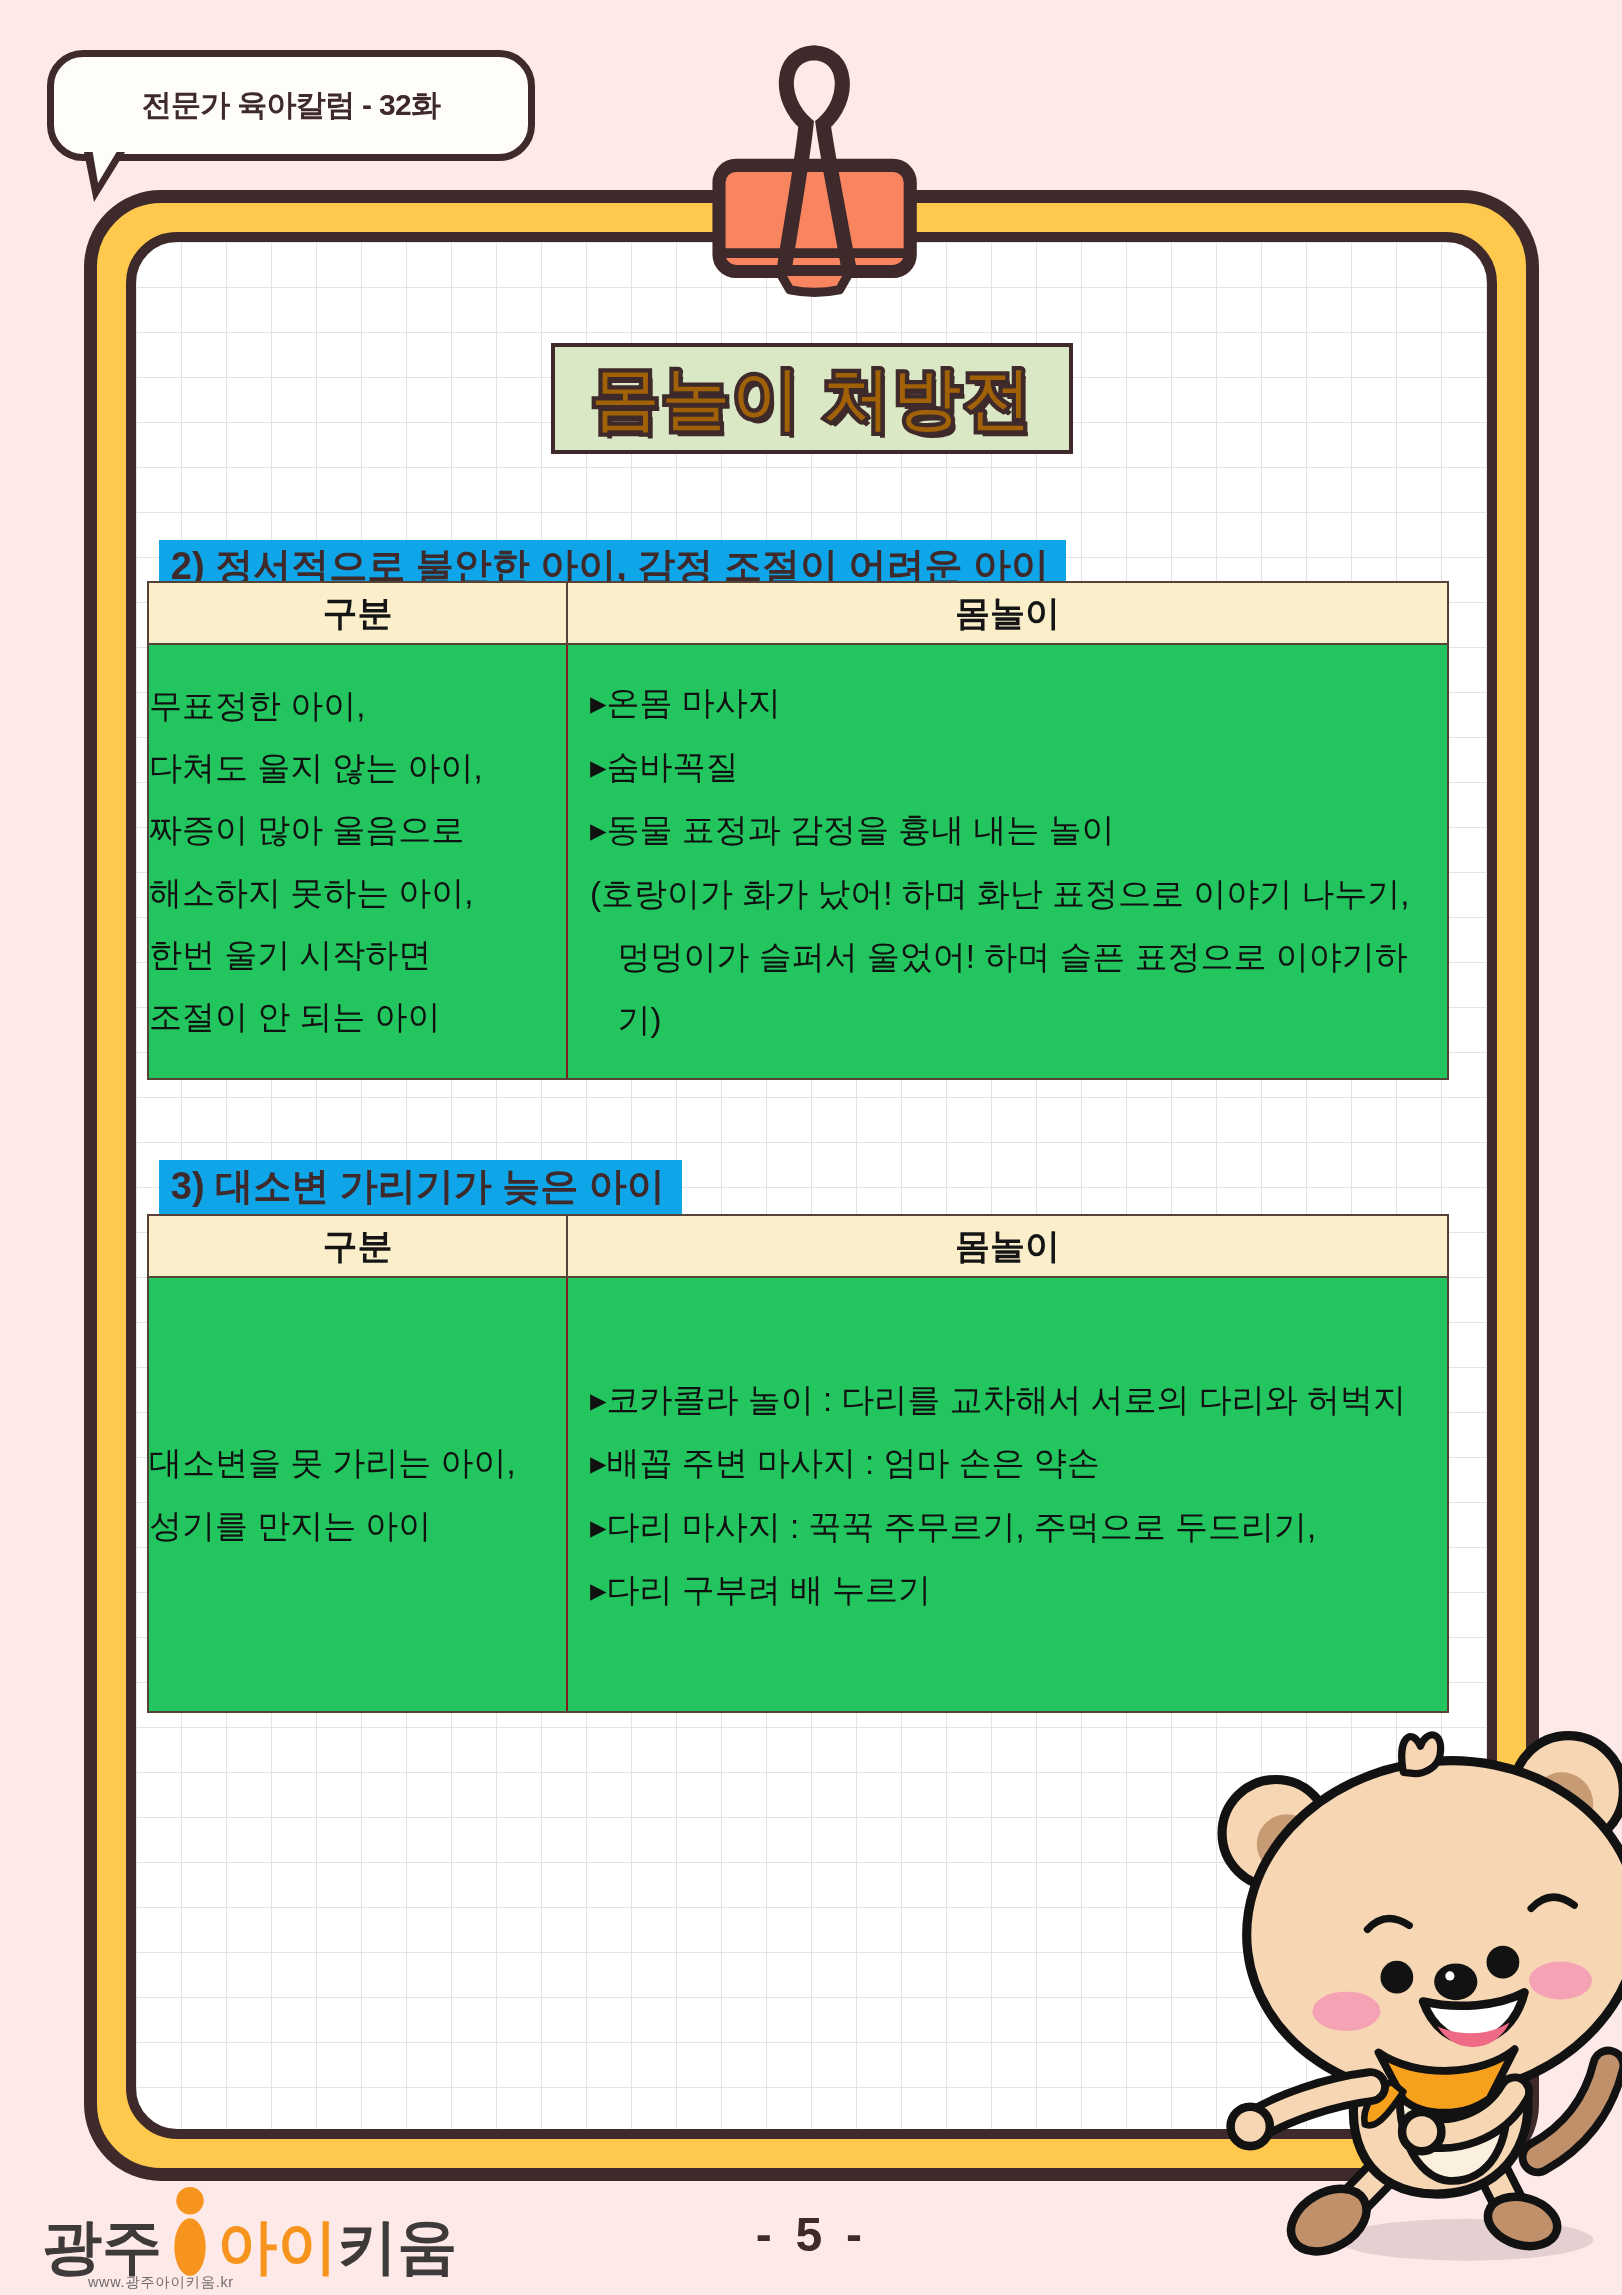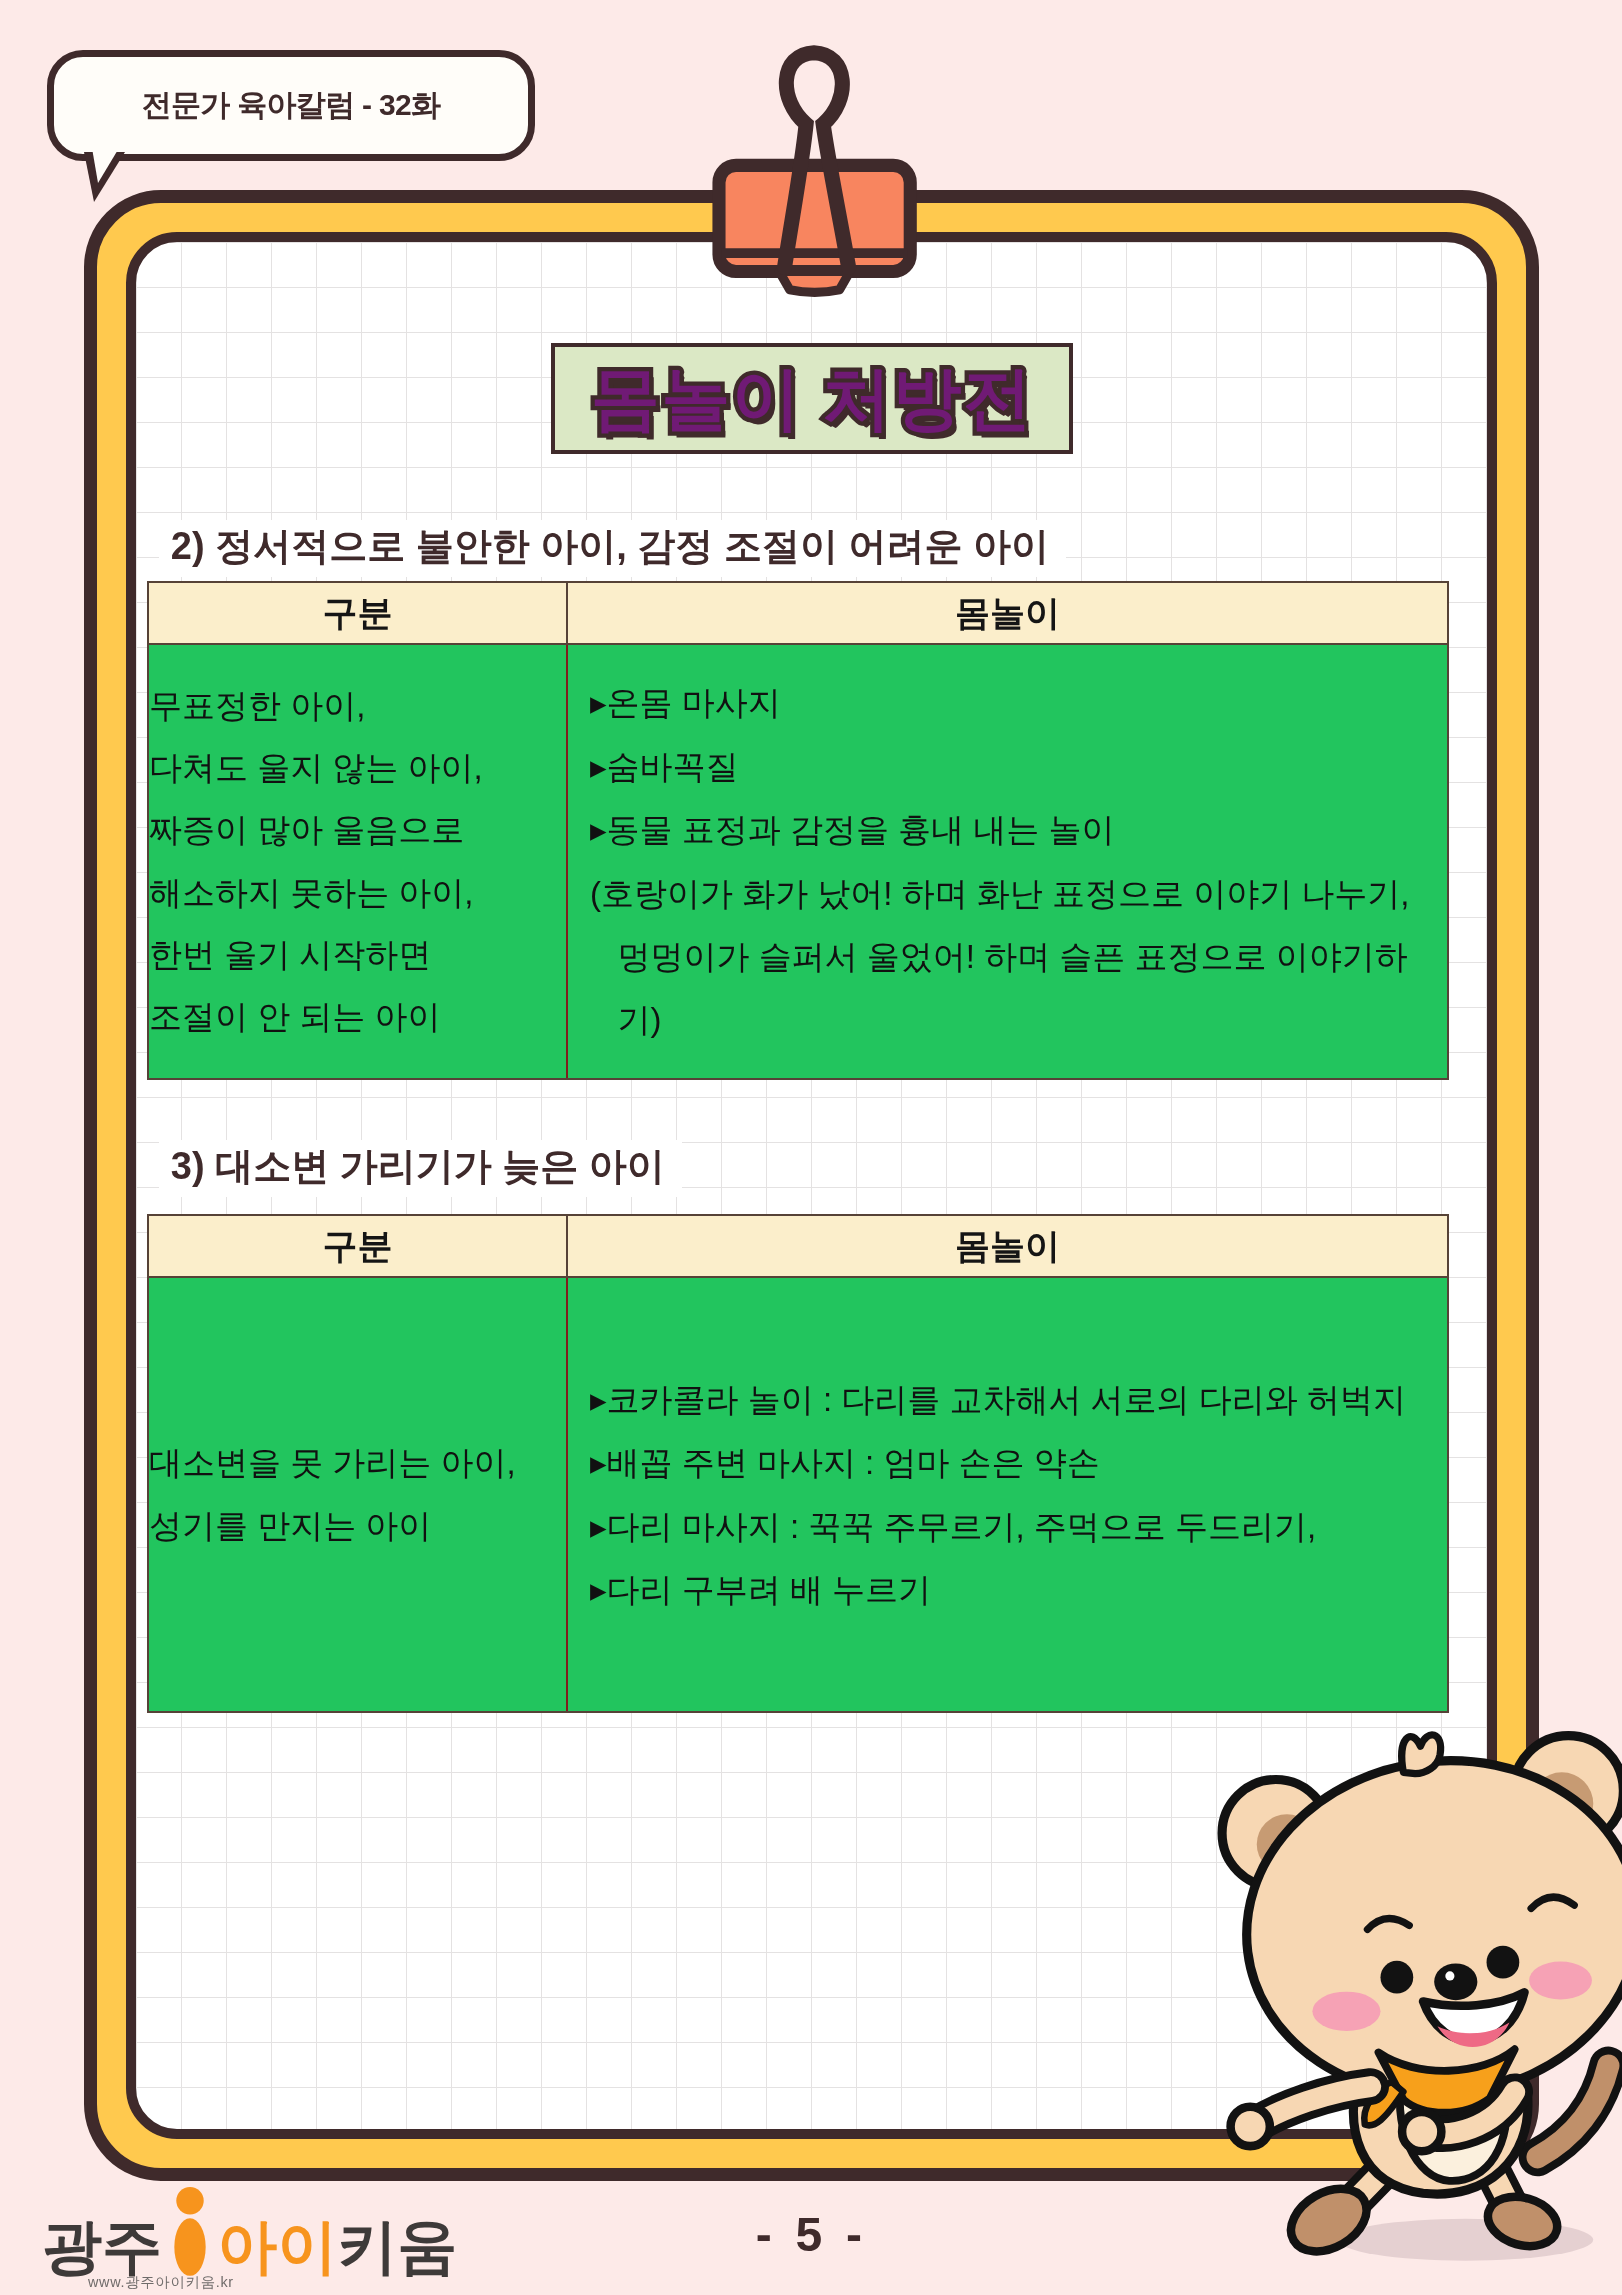--- a/index.html
+++ b/index.html
@@ -45,30 +45,30 @@
   
   .clip { position:absolute; left:681px; top:37px; }
 
   
   .banner {
     position:absolute; left:551px; top:343px; width:522px; height:111px;
     background:#dbe8c5; border:4.6px solid #3f2a2b; box-sizing:border-box;
     display:flex; align-items:center; justify-content:center;
   }
   .banner-text {
-    font-size:69px; font-weight:bold; color:#701a75; letter-spacing:1.3px;
+    font-size:69px; font-weight:normal; color:#a16207; letter-spacing:1.3px;
     -webkit-text-stroke:8.5px #3f2a2b; paint-order:stroke fill;
     text-shadow:4.6px 5.9px 0 #3f2a2b;
   }
 
   
   .section-heading {
-    position:absolute; background:#ffffff; color:#3f2a2b;
+    position:absolute; background:#0ea5e9; color:#3f2a2b;
     font-weight:bold; font-size:38px; line-height:1.15;
-    padding:5.2px 17px 7.9px 11.8px; white-space:nowrap;
+    padding:5.2px 17px 7.9px 11.8px; white-space:nowrap;margin-top:20px;
   }
   #heading-2 { left:159px; top:520px; }
   #heading-3 { left:159px; top:1140px; }
 
   
   .table {
     position:absolute; left:147px; width:1302px; height:499px;
     box-sizing:border-box; border:2px solid #564237; background:#22c55e;
     display:flex; flex-direction:column;
   }

